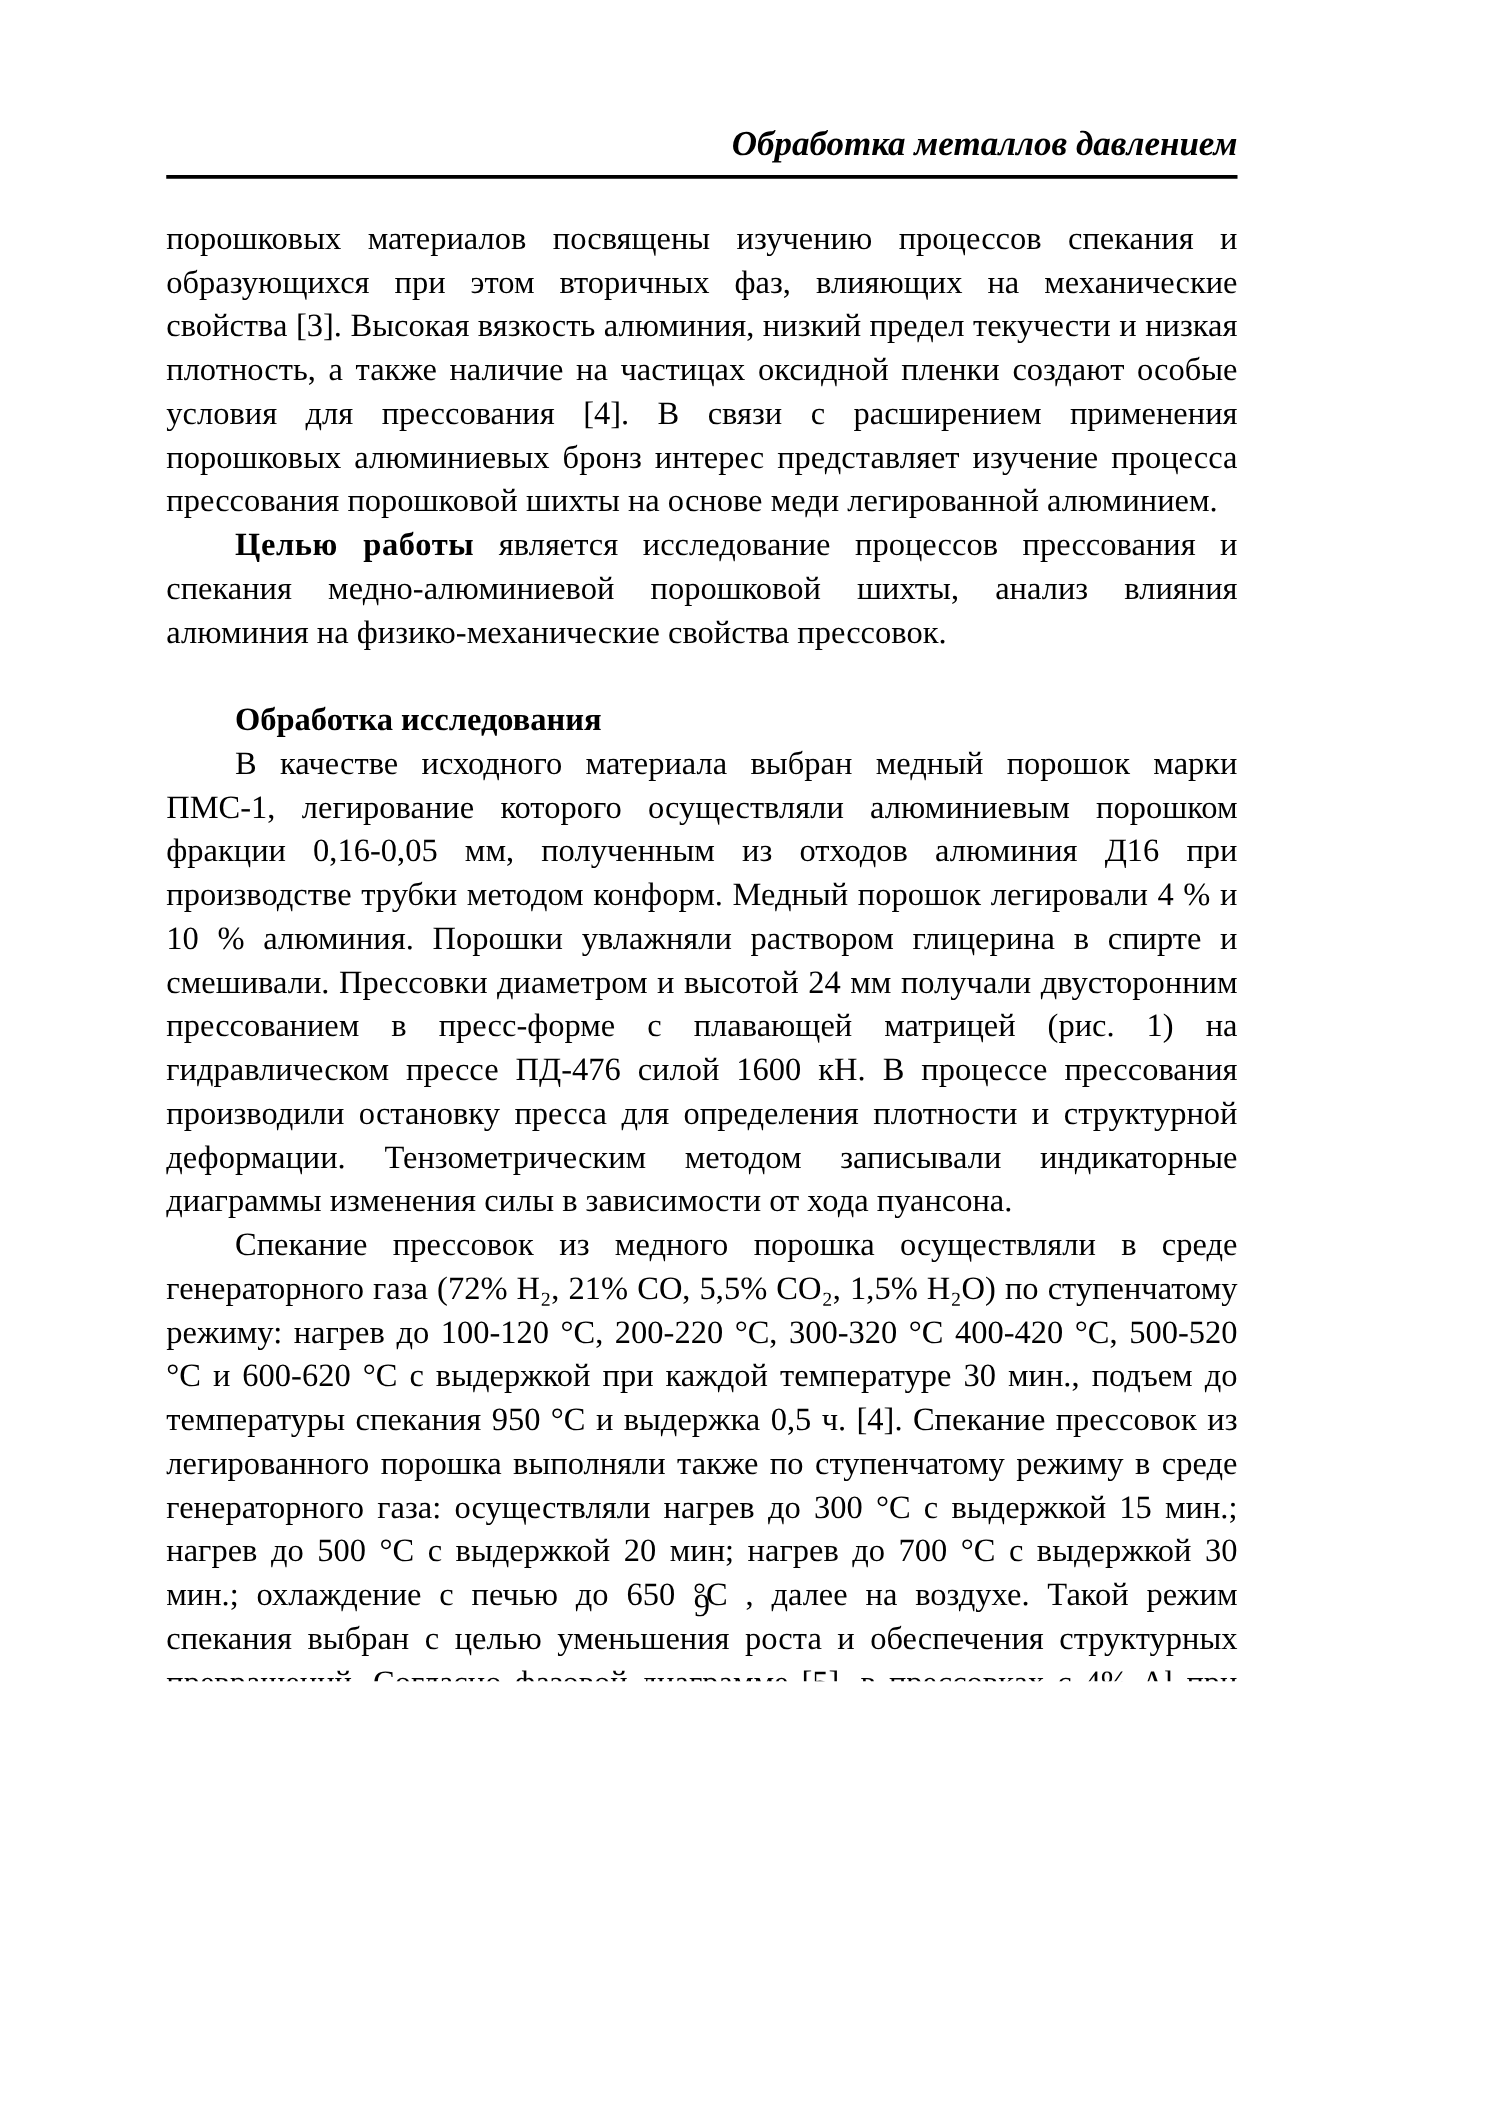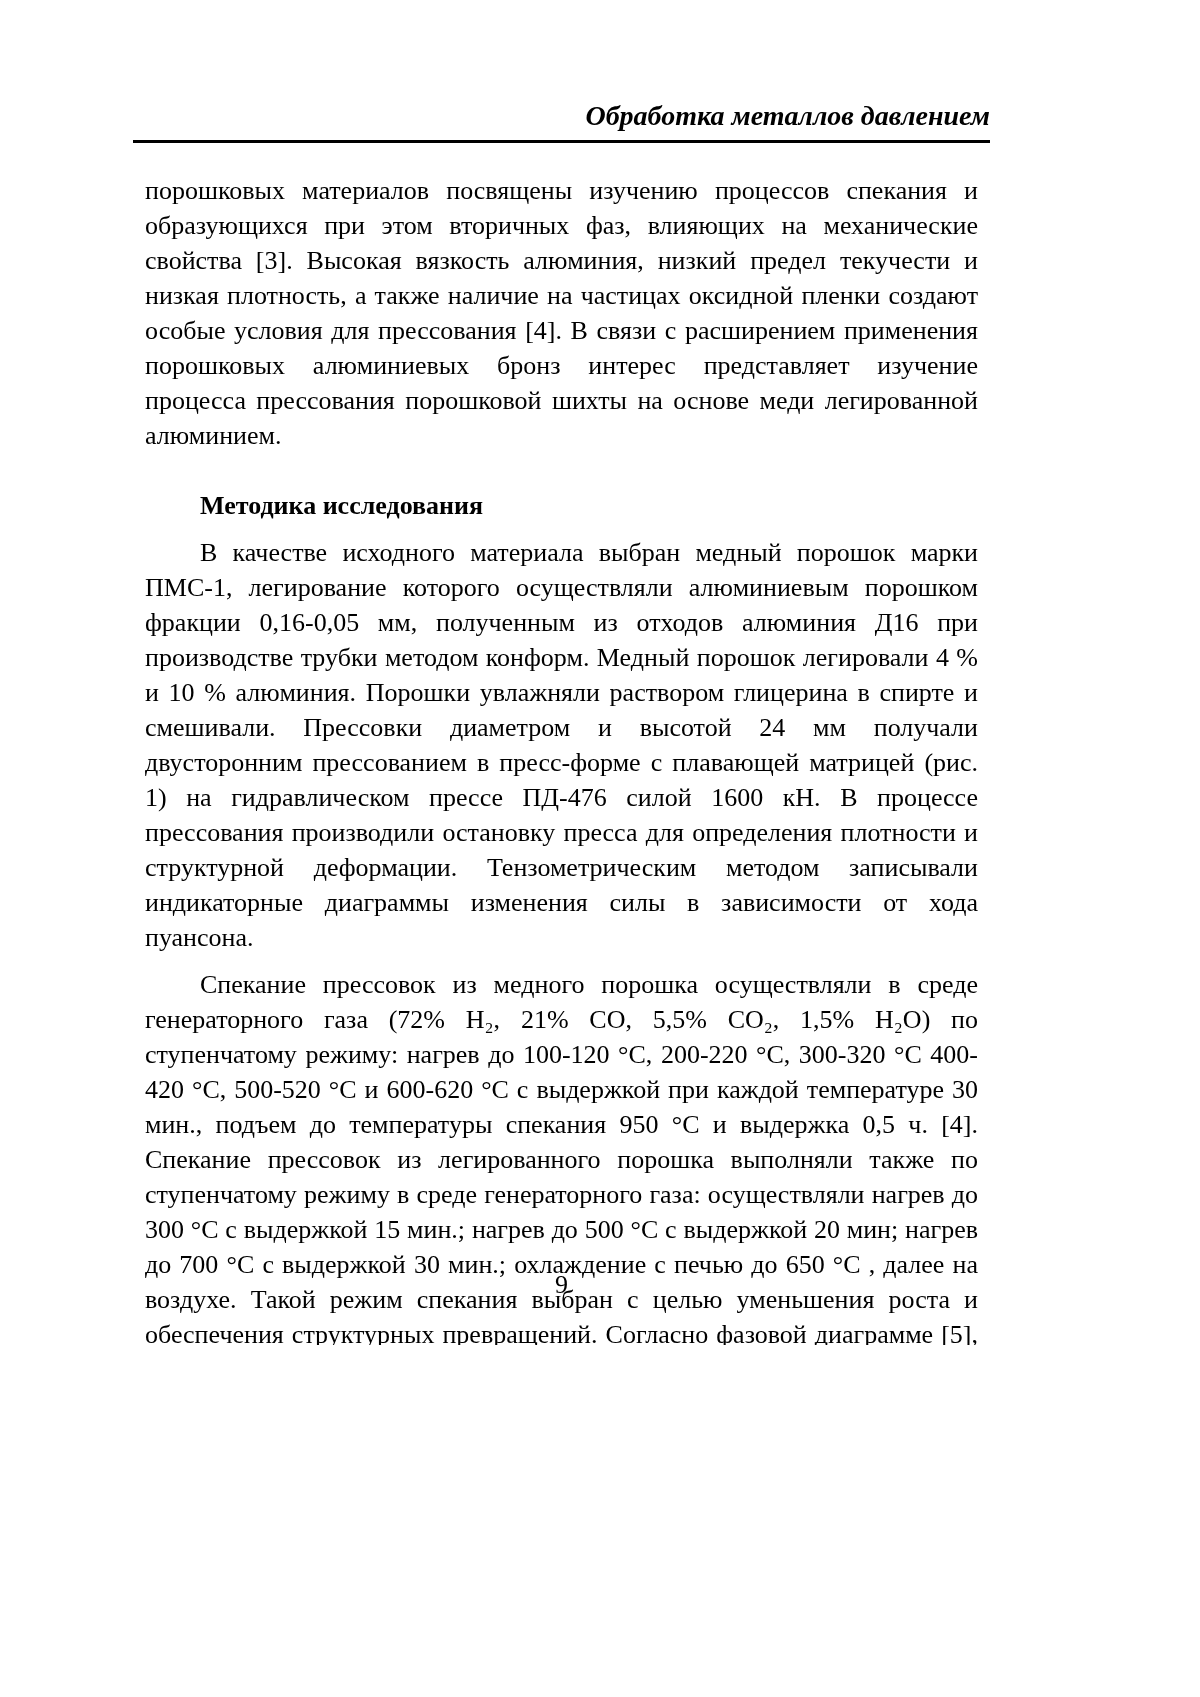--- a/index.html
+++ b/index.html
@@ -30,21 +30,21 @@
     border-bottom: 3px solid #000000;
     height: 0;
     margin-bottom: 30px;
   }
   .page-body {
     font-size: 26px;
     line-height: 35px;
     text-align: justify;
   }
   .para {
-    margin: 12px;
+    margin: 0;
     text-indent: 55px;
   }
   .para.no-indent {
     text-indent: 0;
   }
   .para .lead {
     font-weight: bold;
     letter-spacing: 0.5px;
   }
   .section-heading {
@@ -70,22 +70,23 @@
   <div class="running-header">
     <span>Обработка металлов давлением</span>
   </div>
 
   <div class="header-rule"></div>
 
   <div class="page-body">
 
     <p class="para no-indent">порошковых материалов посвящены изучению процессов спекания и образующихся при этом вторичных фаз, влияющих на механические свойства [3]. Высокая вязкость алюминия, низкий предел текучести и низкая плотность, а также наличие на частицах оксидной пленки создают особые условия для прессования [4]. В связи с расширением применения порошковых алюминиевых бронз интерес представляет изучение процесса прессования порошковой шихты на основе меди легированной алюминием.</p>
 
+    <p class="para"><span class="lead">Целью работы</span><span> является исследование процессов прессования и спекания медно-алюминиевой порошковой шихты, анализ влияния алюминия на физико-механические свойства прессовок.</span></p>
 
-    <p class="para section-heading">Методика исследования</p>
+    <p class="para section-heading">Обработка исследования</p>
 
     <p class="para">В качестве исходного материала выбран медный порошок марки ПМС-1, легирование которого осуществляли алюминиевым порошком фракции 0,16-0,05 мм, полученным из отходов алюминия Д16 при производстве трубки методом конформ. Медный порошок легировали 4 % и 10 % алюминия. Порошки увлажняли раствором глицерина в спирте и смешивали. Прессовки диаметром и высотой 24 мм получали двусторонним прессованием в пресс-форме с плавающей матрицей (рис. 1) на гидравлическом прессе ПД-476 силой 1600 кН. В процессе прессования производили остановку пресса для определения плотности и структурной деформации. Тензометрическим методом записывали индикаторные диаграммы изменения силы в зависимости от хода пуансона.</p>
 
     <p class="para">Спекание прессовок из медного порошка осуществляли в среде генераторного газа (72% H₂, 21% CO, 5,5% CO₂, 1,5% H₂O) по ступенчатому режиму: нагрев до 100-120 °С, 200-220 °С, 300-320 °С 400-420 °С, 500-520 °С и 600-620 °С с выдержкой при каждой температуре 30 мин., подъем до температуры спекания 950 °С и выдержка 0,5 ч. [4]. Спекание прессовок из легированного порошка выполняли также по ступенчатому режиму в среде генераторного газа: осуществляли нагрев до 300 °С с выдержкой 15 мин.; нагрев до 500 °С с выдержкой 20 мин; нагрев до 700 °С с выдержкой 30 мин.; охлаждение с печью до 650 °С , далее на воздухе. Такой режим спекания выбран с целью уменьшения роста и обеспечения структурных превращений. Согласно фазовой диаграмме [5], в прессовках с 4% Al при 300 °С и выше образуется α-твердый раствор, который сохраняется на всех</p>
 
   </div>
 
   <div class="page-number">9</div>
 
 </div>

